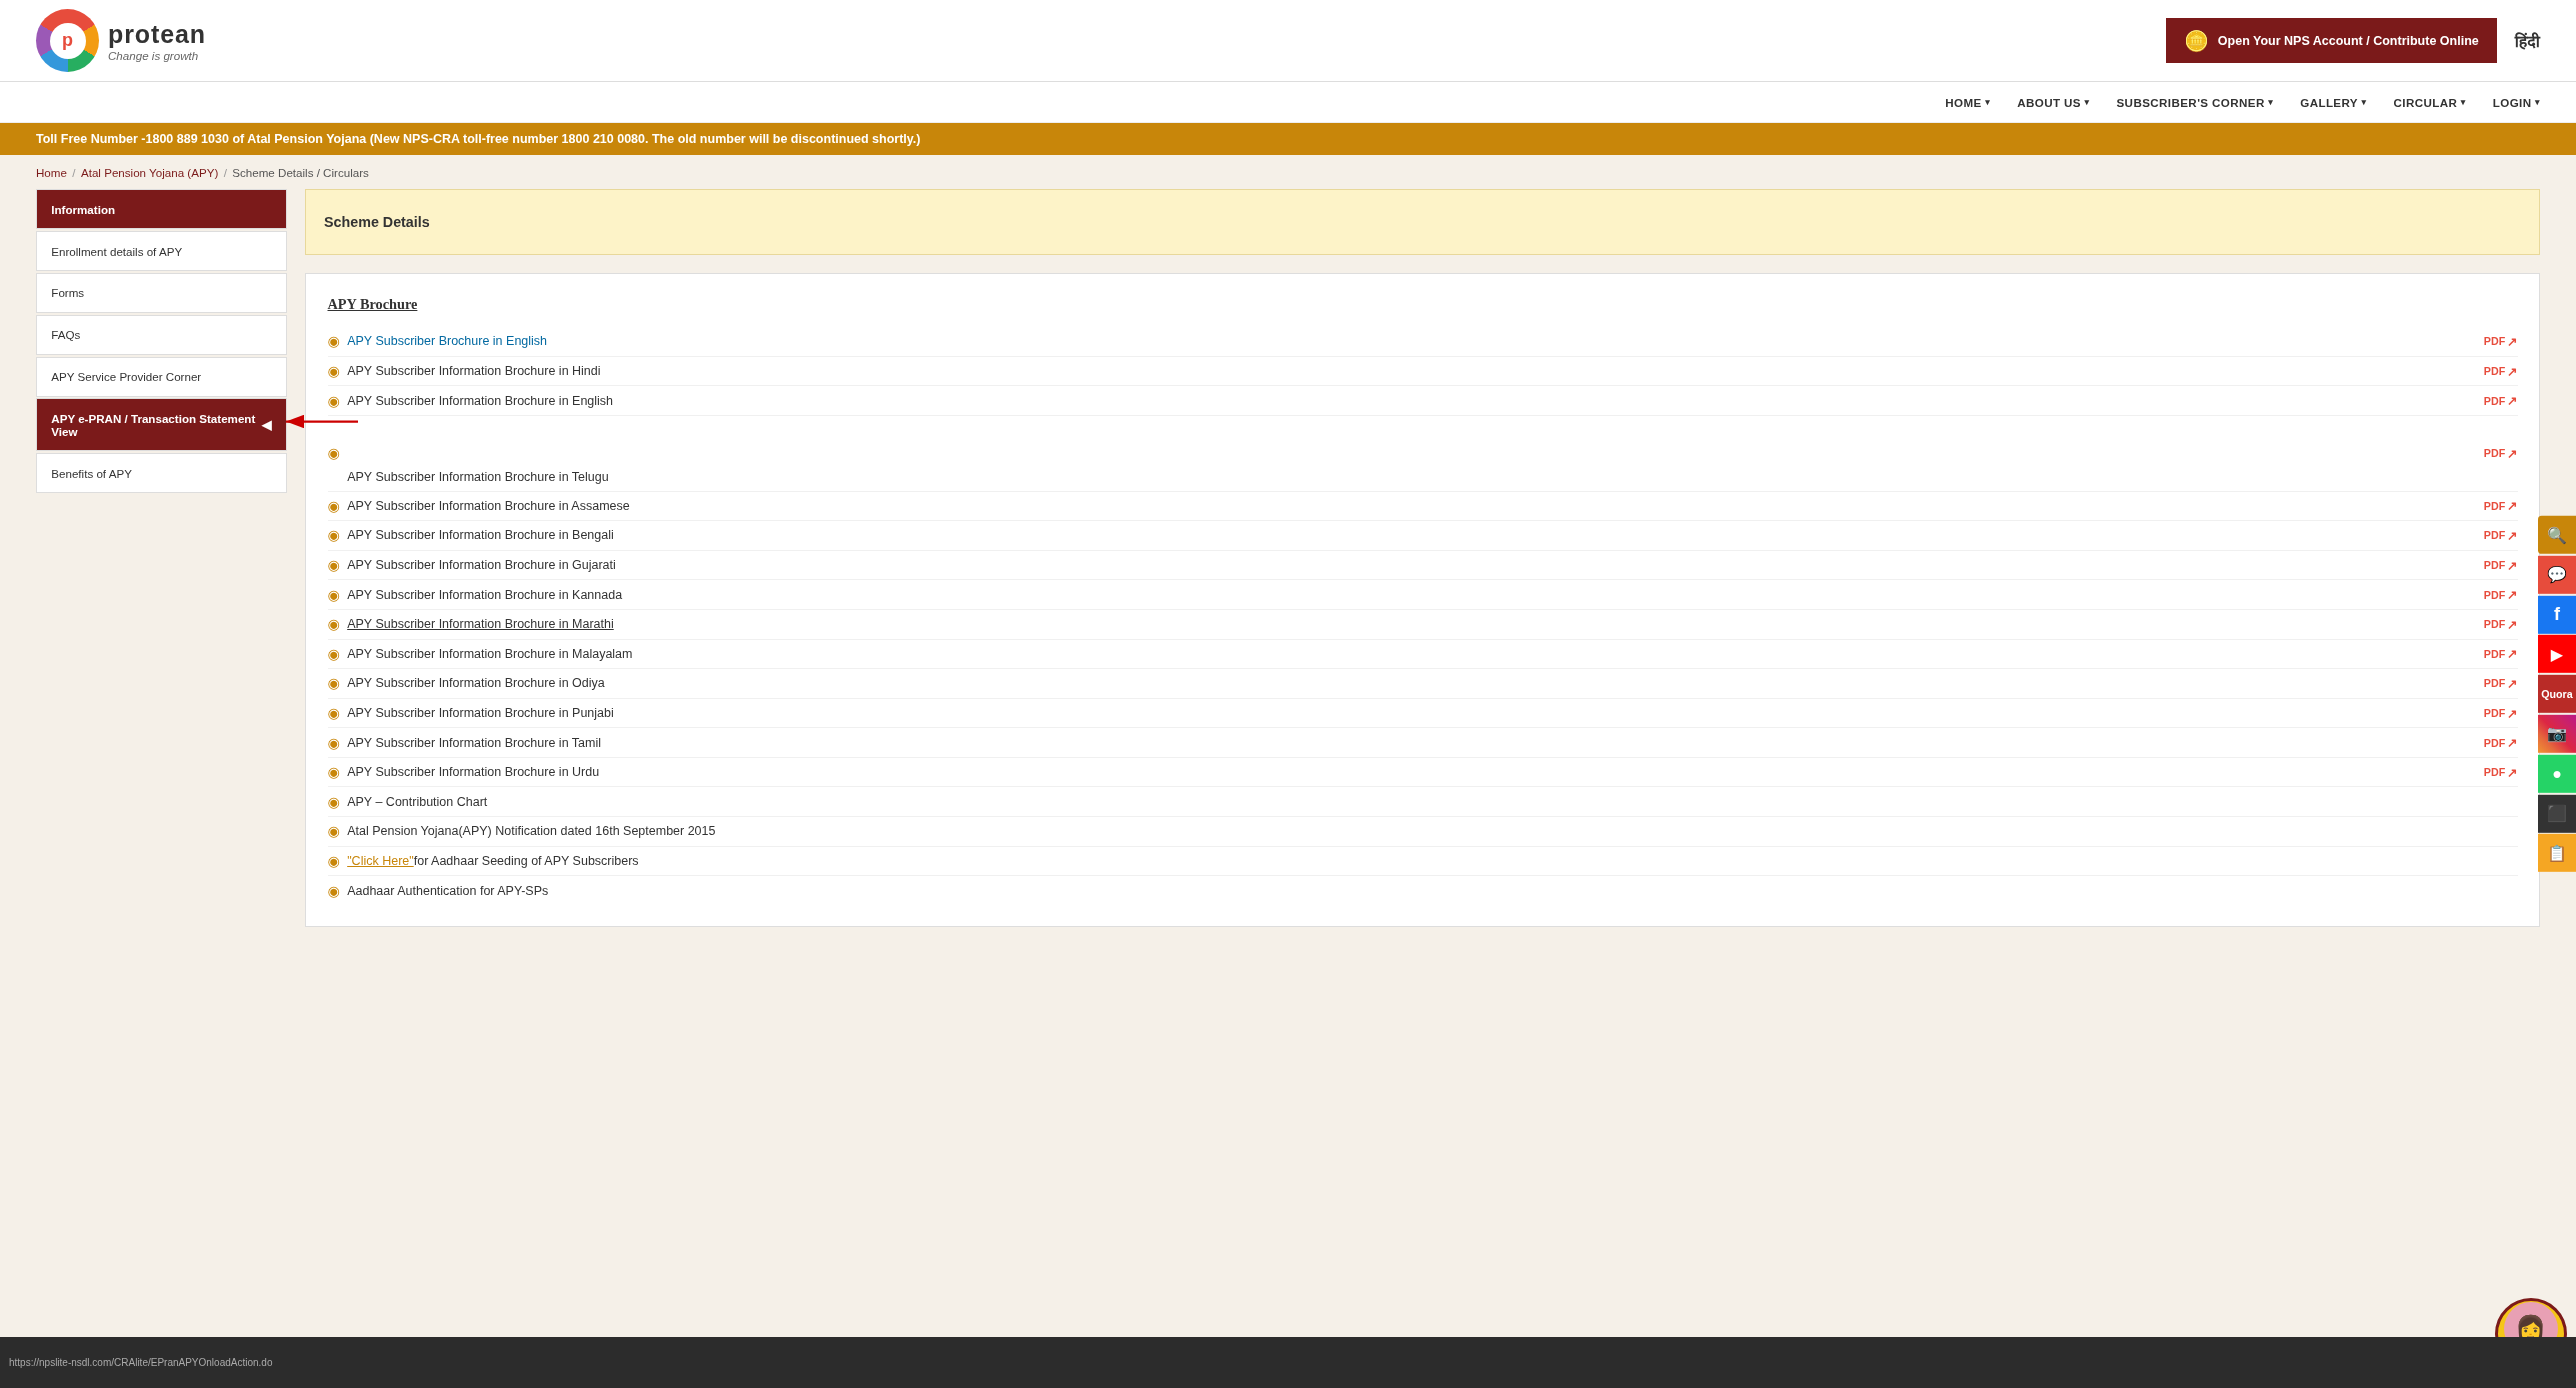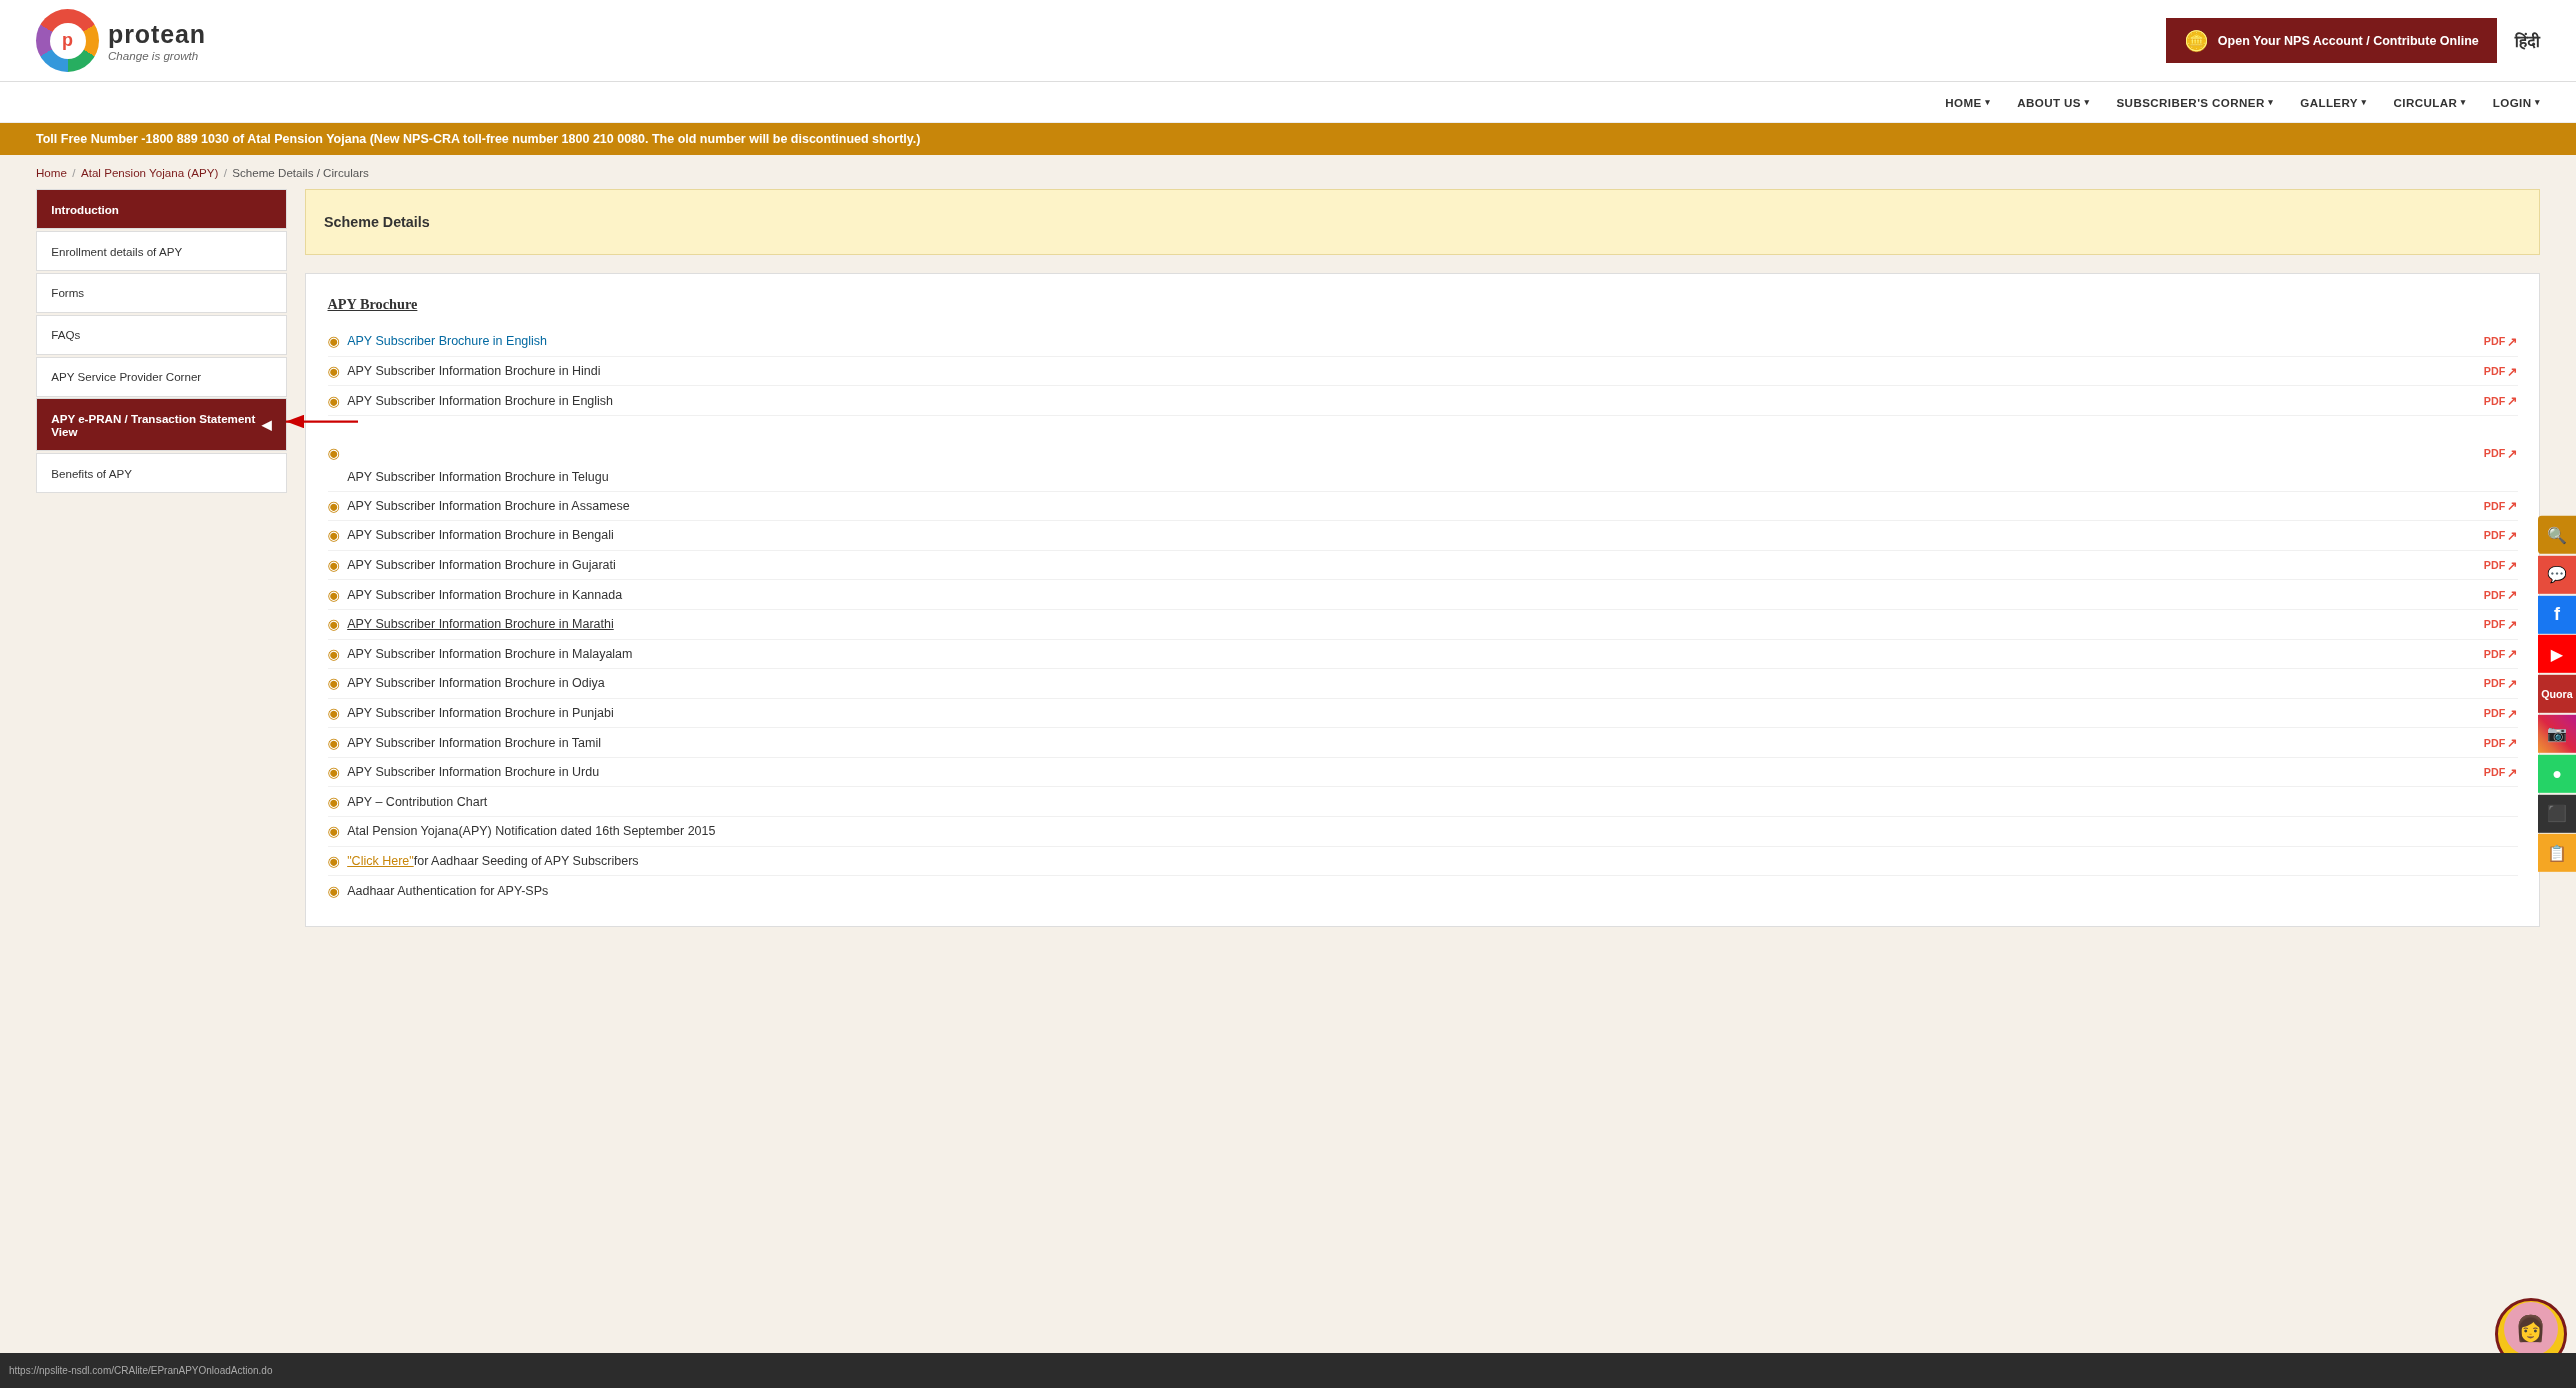--- a/index.html
+++ b/index.html
@@ -66,21 +66,21 @@
     .social-ig { background: linear-gradient(45deg, #f09433, #e6683c, #dc2743, #cc2366, #bc1888); color: white; }
     .social-green { background: #25d366; color: white; }
     .social-dark { background: #333; color: white; }
     .social-orange { background: #f5a623; color: white; }
 
     
     .kyna-btn { position: fixed; bottom: 18px; right: 9px; width: 72px; height: 72px; border-radius: 50%; background: #f5c518; border: 3.6px solid #7b1a1a; display: flex; flex-direction: column; align-items: center; justify-content: center; cursor: pointer; z-index: 200; overflow: hidden; }
     .kyna-inner { width: 54px; height: 54px; border-radius: 50%; background: #e8a0b4; display: flex; align-items: center; justify-content: center; font-size: 25px; }
 
     
-    .status-bar { background: #2c2c2c; color: #aaa; font-size: 10px; padding: 12px 9px; position: fixed; bottom: 0; left: 0; right: 0; z-index: 300; }
+    .status-bar { background: #2c2c2c; color: #aaa; font-size: 10px; padding: 20px 9px; position: fixed; bottom: 0; left: 0; right: 0; z-index: 300; }
     svg.arrow-svg { overflow: visible; }
   </style>
 </head>
 <body>
 
 <div class="header">
   <div class="logo-area">
     <div class="logo-circle">
       <div class="logo-inner">p</div>
     </div>
@@ -134,21 +134,21 @@
   <span class="breadcrumb-sep">/</span>
   <a>Atal Pension Yojana (APY)</a>
   <span class="breadcrumb-sep">/</span>
   <span>Scheme Details / Circulars</span>
 </div>
 
 <div class="main">
 
   <div class="sidebar">
     <div class="sidebar-item active">
-      <span>Introduction</span>
+      <span>Information</span>
     </div>
     <div class="sidebar-item">
       <span>Enrollment details of APY</span>
     </div>
     <div class="sidebar-item">
       <span>Forms</span>
     </div>
     <div class="sidebar-item">
       <span>FAQs</span>
     </div>

